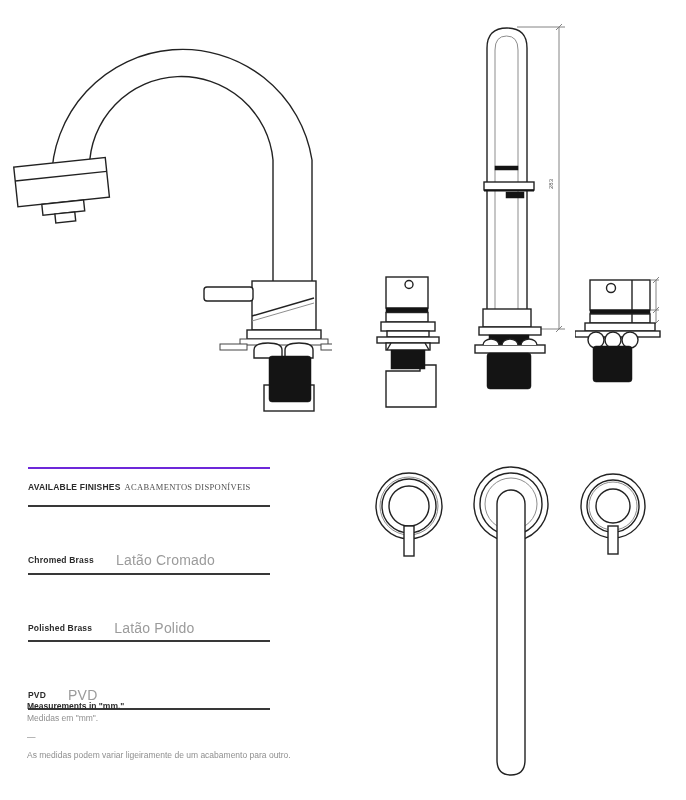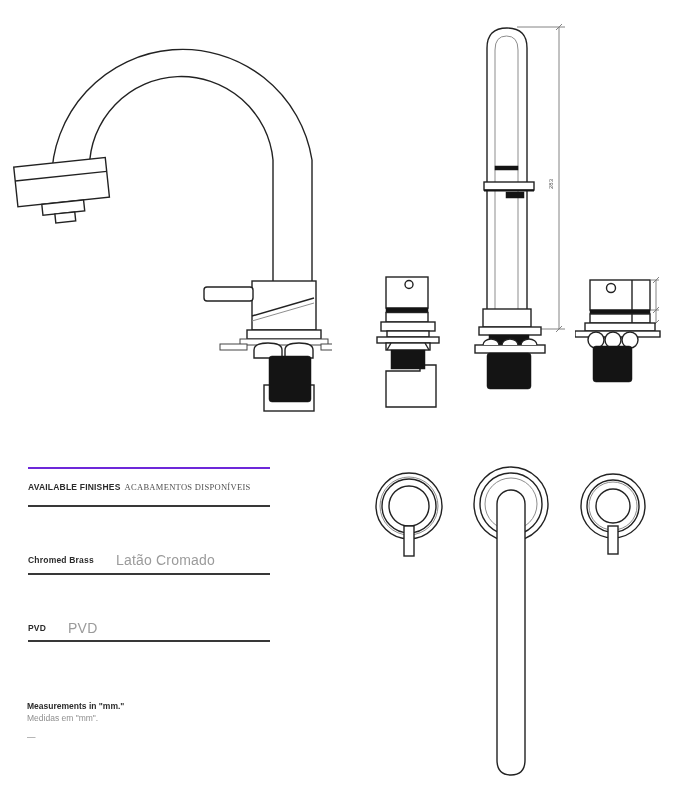--- a/index.html
+++ b/index.html
@@ -149,24 +149,29 @@
   <div class="finishes">
     <div class="ftitle">
       <span class="fen">AVAILABLE FINISHES</span>
       <span class="fpt-title">ACABAMENTOS DISPONÍVEIS</span>
     </div>
     <div class="frow">
       <span class="fen">Chromed Brass</span>
       <span class="fpt">Latão Cromado</span>
     </div>
     <div class="frow">
+      <span class="fen">Polished Brass</span>
+      <span class="fpt">Latão Polido</span>
+    </div>
+    <div class="frow">
       <span class="fen">PVD</span>
       <span class="fpt">PVD</span>
     </div>
   </div>
 
   <div class="notes">
     <div class="note-bold">Measurements in "mm."</div>
     <div class="note-gray">Medidas em "mm".</div>
     <div class="note-dash">—</div>
+    <div class="note-gray">As medidas podem variar ligeiramente de um acabamento para outro.</div>
   </div>
 
 </div>
 
 </body></html>

